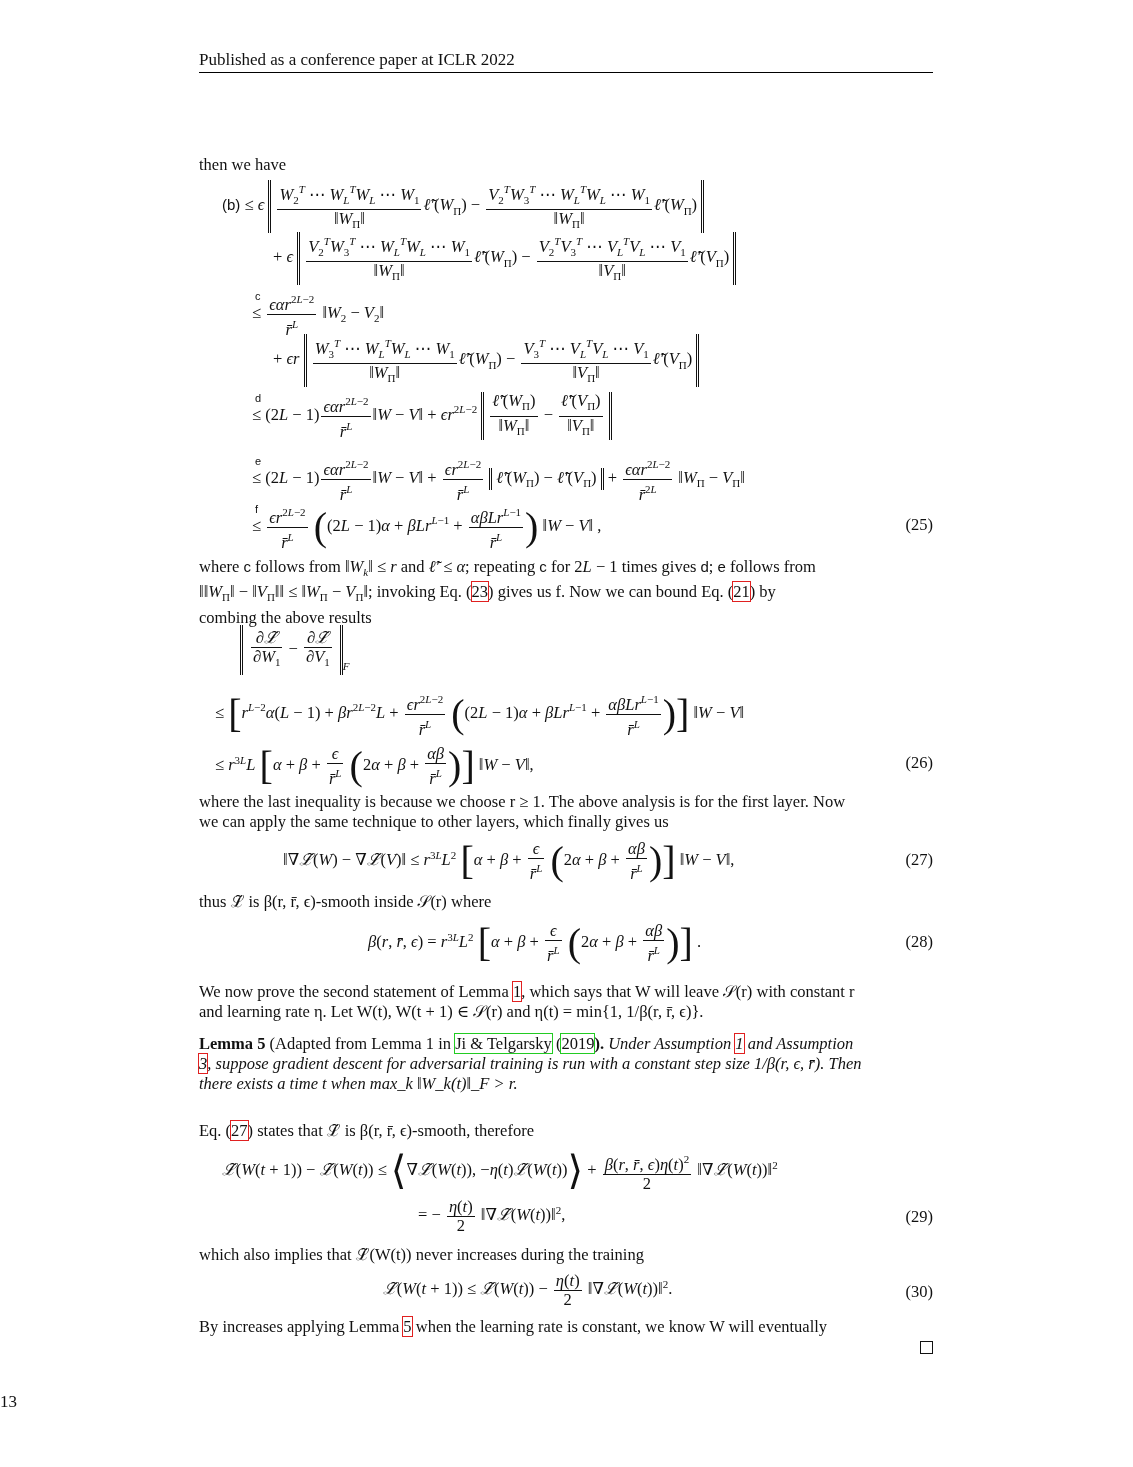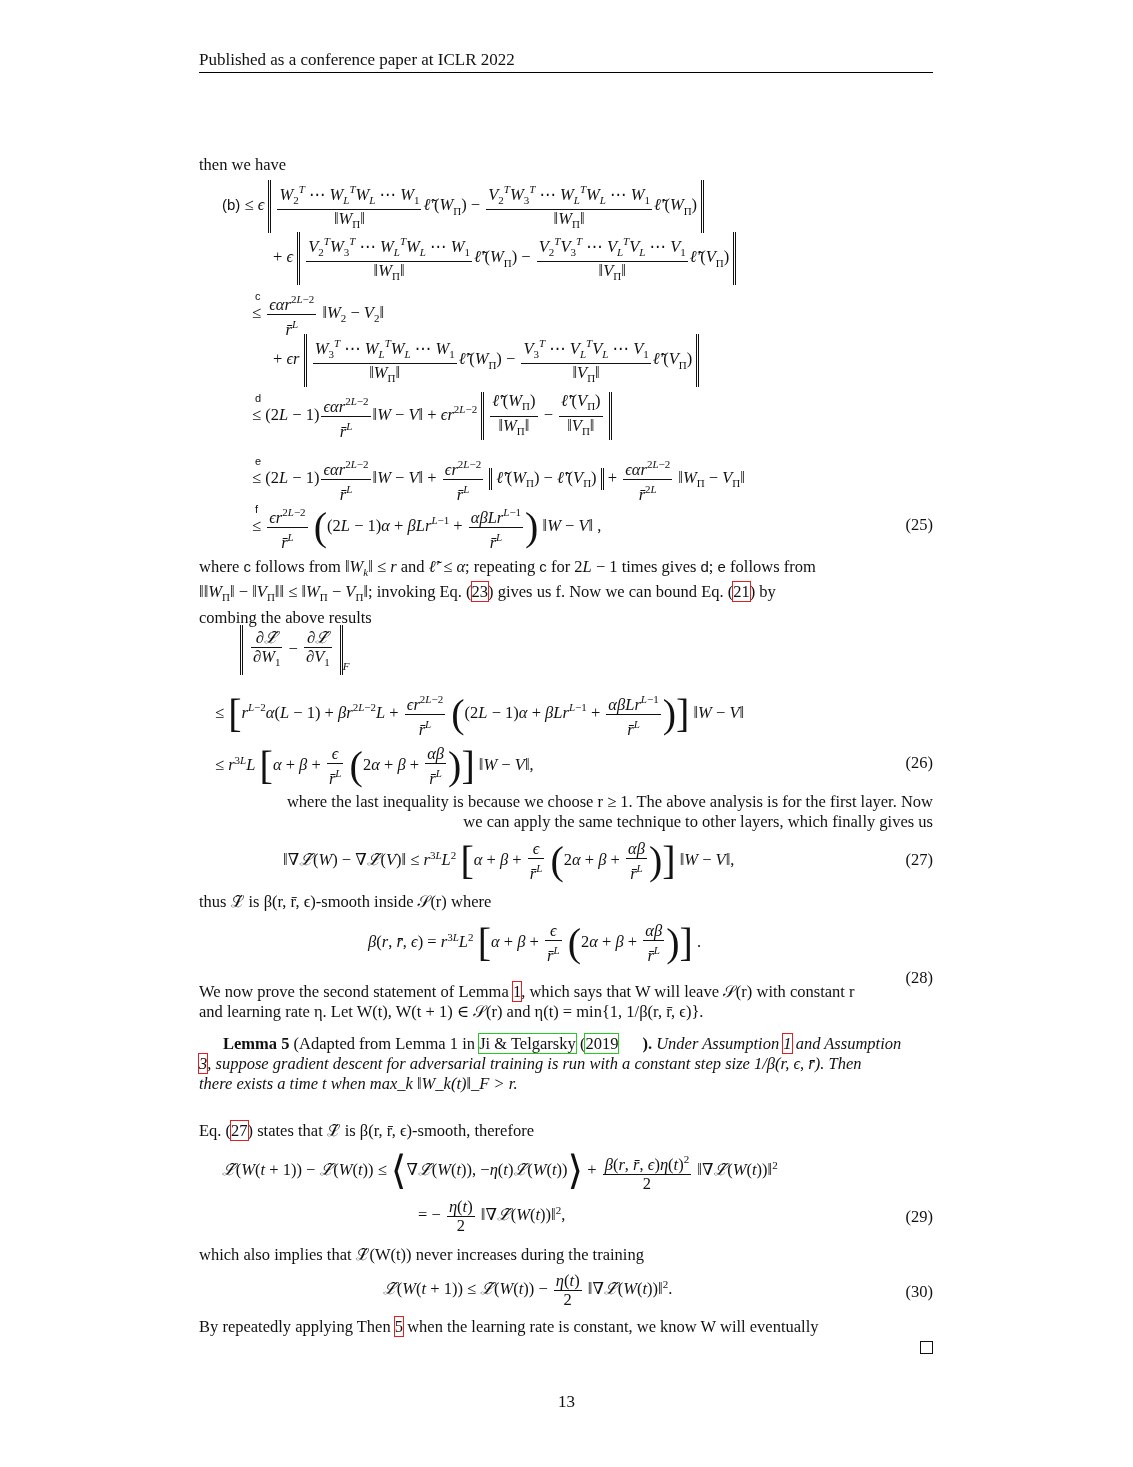--- a/index.html
+++ b/index.html
@@ -17,22 +17,22 @@
   .frac .num { border-bottom:1px solid #111; line-height:18px; }
   .frac .den { line-height:18px; }
   .norm { display:inline-block; vertical-align:middle; border-left:3px double #111; border-right:3px double #111; padding:0 4px; }
   .eqno { right:200px; font-size:16.5px; }
   .tag { position:relative; display:inline-block; }
   .tag sup.lab { position:absolute; top:-13px; left:3px; font-family:"Liberation Sans",sans-serif; font-size:11px; }
   .ref-red { outline:1.5px solid #e02020; outline-offset:0;margin-top:28px; }
   .ref-green { outline:1.5px solid #22cc22; outline-offset:0; }
   .qed { display:inline-block; width:11px; height:11px; border:1px solid #111; }
   .bigbr { font-size:40px; vertical-align:middle; line-height:20px; font-weight:200; }
-  .pageno { left:0; width:1133px; text-align:center; top:1392px; font-size:17px; }
-  b { font-weight:bold;margin-left:24px; }
+  .pageno { left:0; width:1133px; top:1392px; font-size:17px; }
+  b { font-weight:bold; }
   sup, sub { font-size:11px; }
 </style>
 </head>
 <body>
 
 <div class="abs header">Published as a conference paper at ICLR 2022</div>
 <div class="abs header-rule"></div>
 
 <div class="abs txt" style="left:199px;top:155px;">then we have</div>
 
@@ -125,21 +125,21 @@
 
 <div class="abs math" style="left:215px;top:745px;">
   ≤ <span class="i">r</span><sup>3<span class="i">L</span></sup><span class="i">L</span> <span class="bigbr">[</span><span class="i">α</span> + <span class="i">β</span> +
   <span class="frac"><span class="num"><span class="i">ϵ</span></span><span class="den"><span class="i">r̄</span><sup class="i">L</sup></span></span>
   <span class="bigbr">(</span>2<span class="i">α</span> + <span class="i">β</span> +
   <span class="frac"><span class="num"><span class="i">αβ</span></span><span class="den"><span class="i">r̄</span><sup class="i">L</sup></span></span><span class="bigbr">)</span><span class="bigbr">]</span>
   ‖<span class="i">W</span> − <span class="i">V</span>‖,
 </div>
 <div class="abs eqno" style="top:753px;">(26)</div>
 
-<div class="abs txt" style="left:199px;top:792px;width:734px;text-align:right;">
+<div class="abs txt" style="left:199px;top:792px;width:734px;">
   <div style="white-space:nowrap;">where the last inequality is because we choose r ≥ 1. The above analysis is for the first layer. Now</div>
   <div style="white-space:nowrap;">we can apply the same technique to other layers, which finally gives us</div>
 </div>
 
 <div class="abs math" style="left:283px;top:840px;">
   ‖∇<span class="i">ℒ̃</span>(<span class="i">W</span>) − ∇<span class="i">ℒ̃</span>(<span class="i">V</span>)‖ ≤ <span class="i">r</span><sup>3<span class="i">L</span></sup><span class="i">L</span><sup>2</sup>
   <span class="bigbr">[</span><span class="i">α</span> + <span class="i">β</span> +
   <span class="frac"><span class="num"><span class="i">ϵ</span></span><span class="den"><span class="i">r̄</span><sup class="i">L</sup></span></span>
   <span class="bigbr">(</span>2<span class="i">α</span> + <span class="i">β</span> +
   <span class="frac"><span class="num"><span class="i">αβ</span></span><span class="den"><span class="i">r̄</span><sup class="i">L</sup></span></span><span class="bigbr">)</span><span class="bigbr">]</span>
@@ -149,21 +149,21 @@
 
 <div class="abs txt" style="left:199px;top:892px;">thus ℒ̃ is β(r, r̄, ϵ)-smooth inside 𝒮(r) where</div>
 
 <div class="abs math" style="left:368px;top:922px;">
   <span class="i">β</span>(<span class="i">r</span>, <span class="i">r̄</span>, <span class="i">ϵ</span>) = <span class="i">r</span><sup>3<span class="i">L</span></sup><span class="i">L</span><sup>2</sup>
   <span class="bigbr">[</span><span class="i">α</span> + <span class="i">β</span> +
   <span class="frac"><span class="num"><span class="i">ϵ</span></span><span class="den"><span class="i">r̄</span><sup class="i">L</sup></span></span>
   <span class="bigbr">(</span>2<span class="i">α</span> + <span class="i">β</span> +
   <span class="frac"><span class="num"><span class="i">αβ</span></span><span class="den"><span class="i">r̄</span><sup class="i">L</sup></span></span><span class="bigbr">)</span><span class="bigbr">]</span> .
 </div>
-<div class="abs eqno" style="top:932px;margin-top:36px;">(28)</div>
+<div class="abs eqno" style="top:932px;">(28)</div>
 
 <div class="abs txt" style="left:199px;top:982px;width:734px;">
   <div style="white-space:nowrap;">
     <span>We now prove the second statement of Lemma</span>
     <a class="ref-red">1</a><span>, which says that W will leave 𝒮(r) with constant r</span>
   </div>
   <div style="white-space:nowrap;">and learning rate η. Let W(t), W(t + 1) ∈ 𝒮(r) and η(t) = min{1, 1/β(r, r̄, ϵ)}.</div>
 </div>
 
 <div class="abs txt" style="left:199px;top:1034px;width:734px;">
@@ -204,21 +204,21 @@
 
 <div class="abs math" style="left:383px;top:1272px;">
   <span class="i">ℒ̃</span>(<span class="i">W</span>(<span class="i">t</span> + 1)) ≤ <span class="i">ℒ̃</span>(<span class="i">W</span>(<span class="i">t</span>)) −
   <span class="frac"><span class="num"><span class="i">η</span>(<span class="i">t</span>)</span><span class="den">2</span></span>
   ‖∇<span class="i">ℒ̃</span>(<span class="i">W</span>(<span class="i">t</span>))‖<sup>2</sup>.
 </div>
 <div class="abs eqno" style="top:1282px;">(30)</div>
 
 <div class="abs txt" style="left:199px;top:1317px;width:734px;">
   <div style="white-space:nowrap;">
-    <span>By repeatedly applying Then</span>
+    <span>By increases applying Lemma</span>
     <a class="ref-red">5</a>
     <span>when the learning rate is constant, we know W will eventually</span>
   </div>
   <div style="white-space:nowrap;position:relative;">
     <span class="qed" style="position:absolute;right:0;top:4px;"></span>
   </div>
 </div>
 
 <div class="abs pageno">13</div>
 

